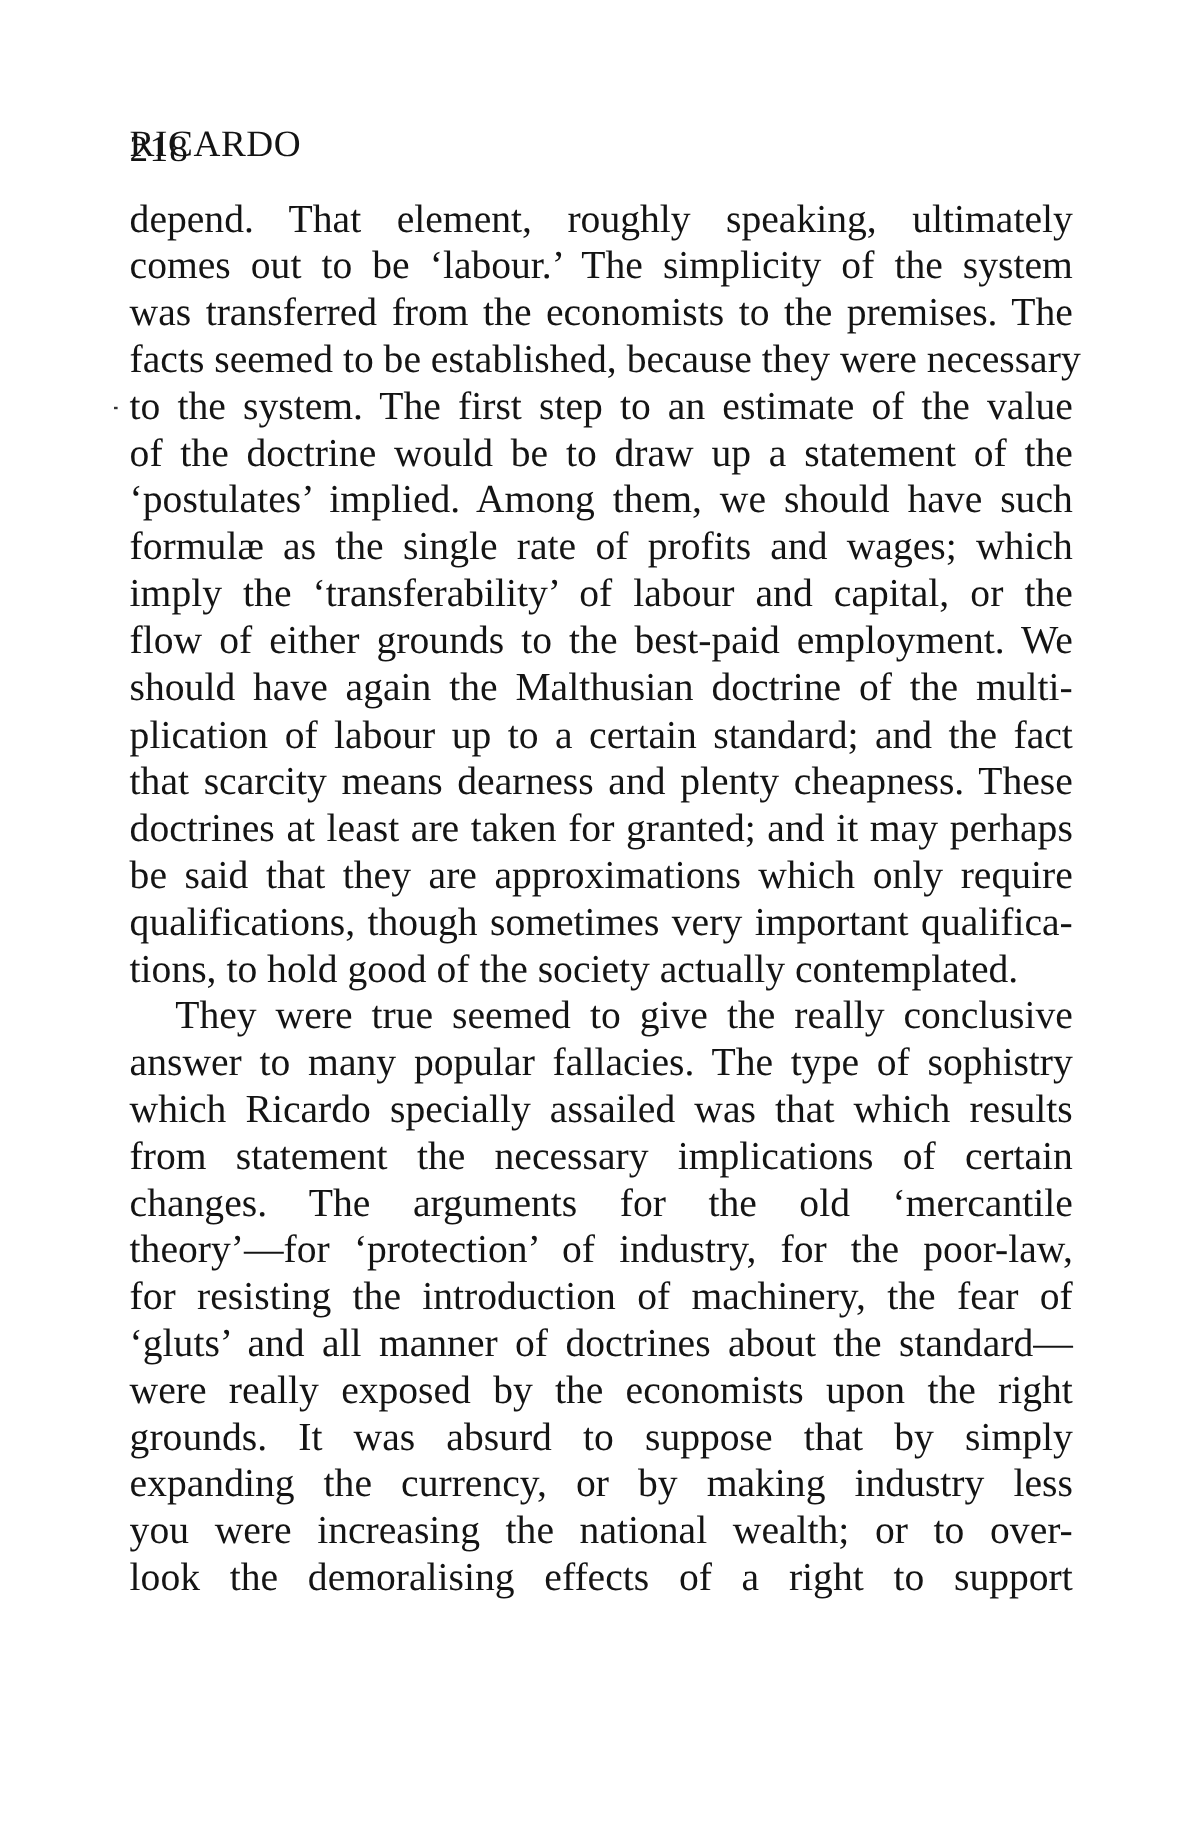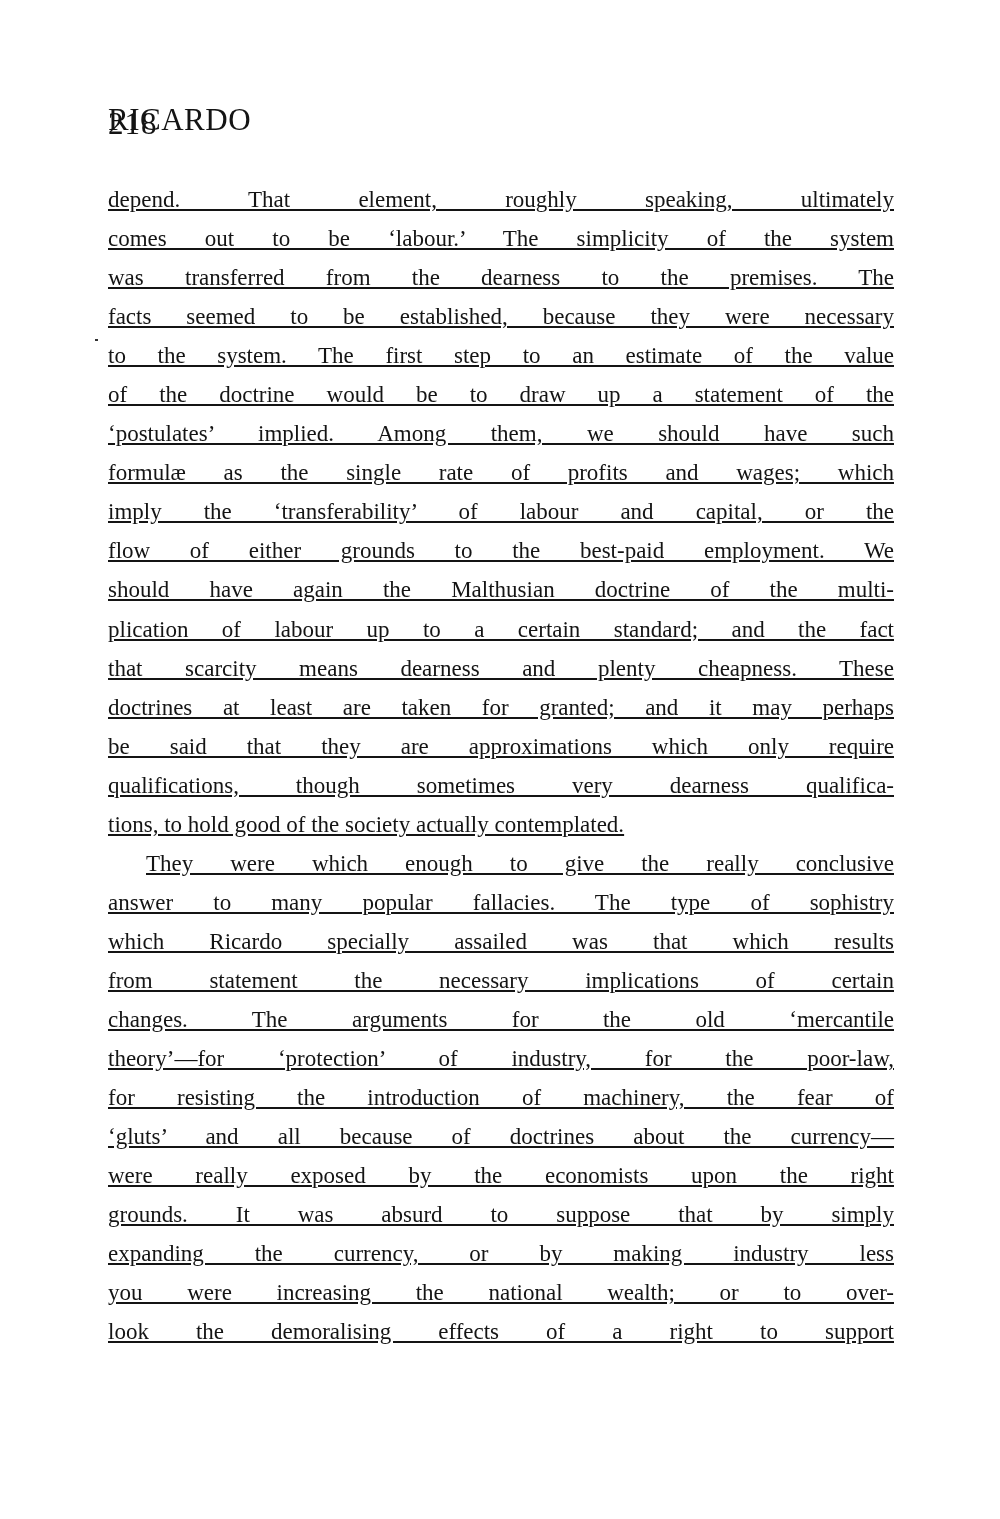--- a/index.html
+++ b/index.html
@@ -40,24 +40,23 @@
     .running-title {
       position: absolute;
       left: 0;
       right: 0;
       text-align: left;
       letter-spacing: 0.5px;
     }
     .body-text {
       position: absolute;
       left: 108px;
-      top: 180px;
+      top: 164px;
       width: 786px;
-      font-size: 23px;
-      text-decoration: underline;
+      font-size: 33px;
     }
     .line {
       display: block;
       height: 39.05px;
       line-height: 39.05px;
       white-space: nowrap;
       text-align: justify;
       text-align-last: justify;
     }
     .line.last {
@@ -85,45 +84,45 @@
     <span class="page-number">218</span>
     <span class="running-title">RICARDO</span>
   </div>
 
   <div class="scan-mark"></div>
 
   <div class="body-text">
     <div class="paragraph">
       <span class="line">depend.  That element, roughly speaking, ultimately</span>
       <span class="line">comes out to be ‘labour.’  The simplicity of the system</span>
-      <span class="line">was transferred from the dearness to the premises.  The</span>
+      <span class="line">was transferred from the economists to the premises.  The</span>
       <span class="line">facts seemed to be established, because they were necessary</span>
       <span class="line">to the system.  The first step to an estimate of the value</span>
       <span class="line">of the doctrine would be to draw up a statement of the</span>
       <span class="line">‘postulates’ implied.  Among them, we should have such</span>
       <span class="line">formulæ as the single rate of profits and wages; which</span>
       <span class="line">imply the ‘transferability’ of labour and capital, or the</span>
       <span class="line">flow of either grounds to the best-paid employment.  We</span>
       <span class="line">should have again the Malthusian doctrine of the multi-</span>
       <span class="line">plication of labour up to a certain standard; and the fact</span>
       <span class="line">that scarcity means dearness and plenty cheapness.  These</span>
       <span class="line">doctrines at least are taken for granted; and it may perhaps</span>
       <span class="line">be said that they are approximations which only require</span>
-      <span class="line">qualifications, though sometimes very dearness qualifica-</span>
+      <span class="line">qualifications, though sometimes very important qualifica-</span>
       <span class="line last">tions, to hold good of the society actually contemplated.</span>
     </div>
     <div class="paragraph">
-      <span class="line indent">They were which enough to give the really conclusive</span>
+      <span class="line indent">They were true seemed to give the really conclusive</span>
       <span class="line">answer to many popular fallacies.  The type of sophistry</span>
       <span class="line">which Ricardo specially assailed was that which results</span>
       <span class="line">from statement the necessary implications of certain</span>
       <span class="line">changes.  The arguments for the old ‘mercantile</span>
       <span class="line">theory’—for ‘protection’ of industry, for the poor-law,</span>
       <span class="line">for resisting the introduction of machinery, the fear of</span>
-      <span class="line">‘gluts’ and all because of doctrines about the currency—</span>
+      <span class="line">‘gluts’ and all manner of doctrines about the standard—</span>
       <span class="line">were really exposed by the economists upon the right</span>
       <span class="line">grounds.  It was absurd to suppose that by simply</span>
       <span class="line">expanding the currency, or by making industry less</span>
       <span class="line">you were increasing the national wealth; or to over-</span>
       <span class="line">look the demoralising effects of a right to support</span>
     </div>
   </div>
 
 </div>
 

